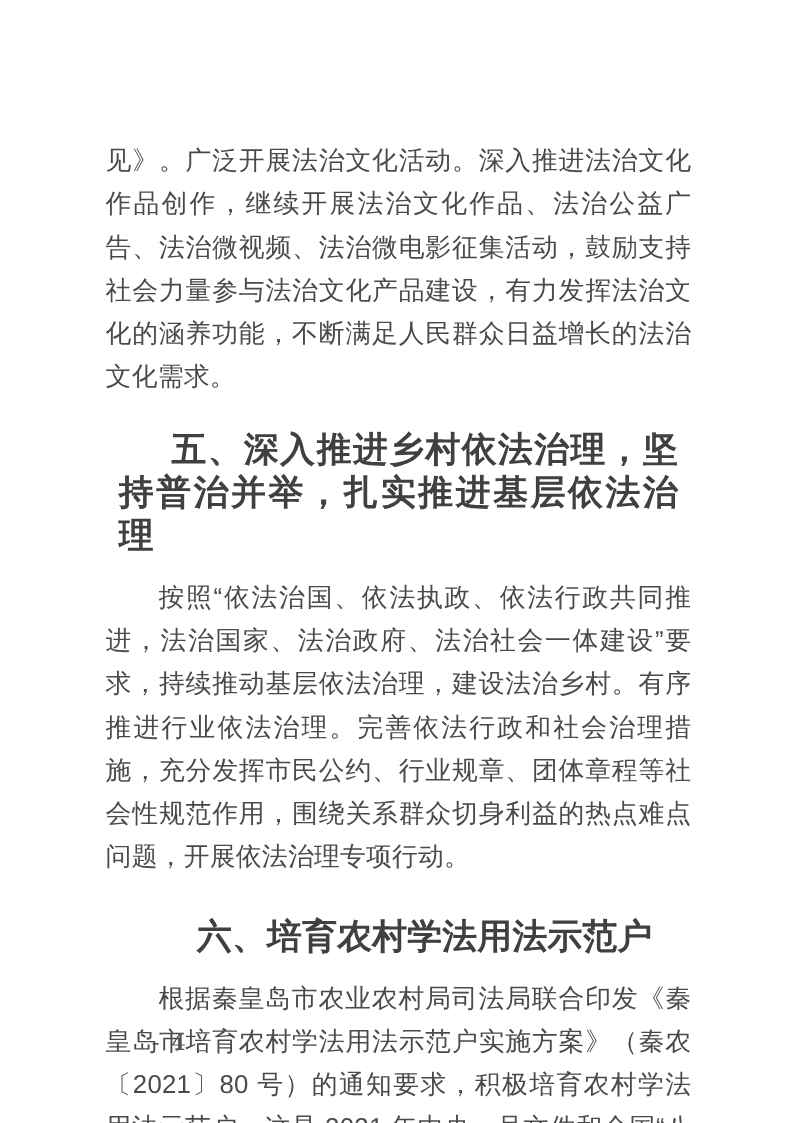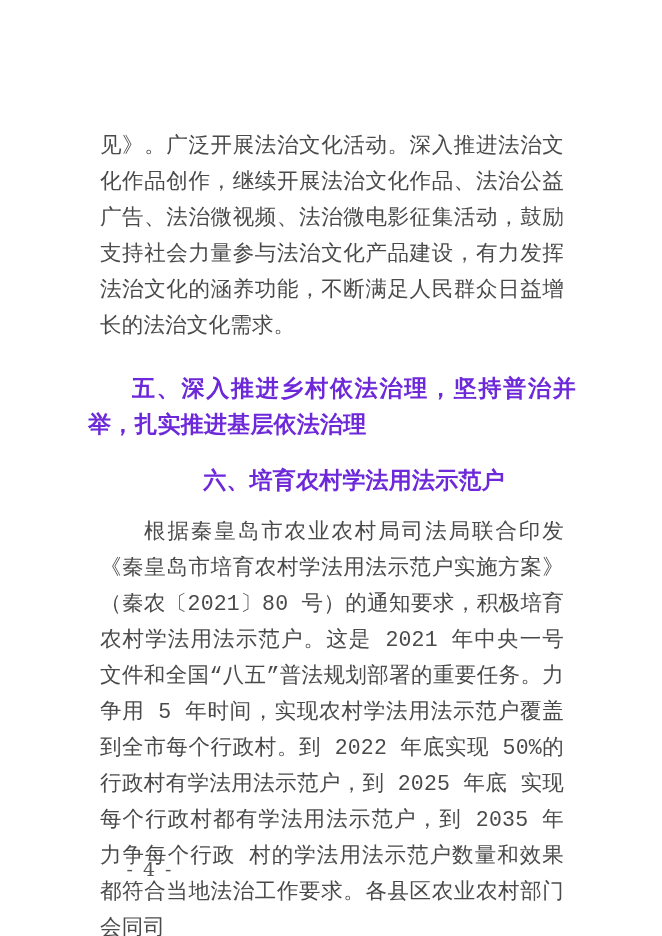--- a/index.html
+++ b/index.html
@@ -29,46 +29,46 @@
 
   
   #doc-body {
     position: absolute;
     left: 84px;
     top: 112px;
     width: 496px;
   }
 
   p.para {
-    margin: 16px;
+    margin: 4px;
     padding: 0;
-    font-family: Liberation Mono, monospace;
+    font-family: Liberation Sans, sans-serif;
     font-size: 21.5px;
     line-height: 36px;
     color: #4a4a4a;
     text-align: justify;
     text-justify: inter-character;
     text-indent: 0;
     letter-spacing: 0.2px;
     word-break: break-all;
     font-weight: 400;
   }
 
   p.para.indent {
     text-indent: 44px;
   }
 
   h2.heading {
-    margin: 4px;
+    margin: 15px;
     padding: 0;
     font-family: "Liberation Sans", "DejaVu Sans", sans-serif;
-    font-size: 23px;
+    font-size: 29px;
     line-height: 36px;
     font-weight: 700;
-    color: #6d28d9;
+    color: #404040;
     text-indent: 44px;
     text-align: justify;
     text-justify: inter-character;
     word-break: break-all;
     letter-spacing: 0.2px;
   }
 
   h2.heading.short {
     text-align: center;
   }
@@ -95,20 +95,21 @@
 <div id="page-sheet">
 
   <div id="doc-body">
 
     <p class="para">见》。广泛开展法治文化活动。深入推进法治文化作品创作，继续开展法治文化作品、法治公益广告、法治微视频、法治微电影征集活动，鼓励支持社会力量参与法治文化产品建设，有力发挥法治文化的涵养功能，不断满足人民群众日益增长的法治文化需求。</p>
 
     <div class="spacer-xs"></div>
 
     <h2 class="heading">五、深入推进乡村依法治理，坚持普治并举，扎实推进基层依法治理</h2>
 
+    <p class="para indent">按照“依法治国、依法执政、依法行政共同推进，法治国家、法治政府、法治社会一体建设”要求，持续推动基层依法治理，建设法治乡村。有序推进行业依法治理。完善依法行政和社会治理措施，充分发挥市民公约、行业规章、团体章程等社会性规范作用，围绕关系群众切身利益的热点难点问题，开展依法治理专项行动。</p>
 
     <div class="spacer-sm"></div>
 
     <h2 class="heading short">六、培育农村学法用法示范户</h2>
 
     <p class="para indent">根据秦皇岛市农业农村局司法局联合印发《秦皇岛市培育农村学法用法示范户实施方案》（秦农〔2021〕80 号）的通知要求，积极培育农村学法用法示范户。这是 2021 年中央一号文件和全国“八五”普法规划部署的重要任务。力争用 5 年时间，实现农村学法用法示范户覆盖到全市每个行政村。到 2022 年底实现 50%的行政村有学法用法示范户，到 2025 年底 实现每个行政村都有学法用法示范户，到 2035 年力争每个行政 村的学法用法示范户数量和效果都符合当地法治工作要求。各县区农业农村部门会同司</p>
 
   </div>
 
   <div id="page-footer">- 4 -</div>

